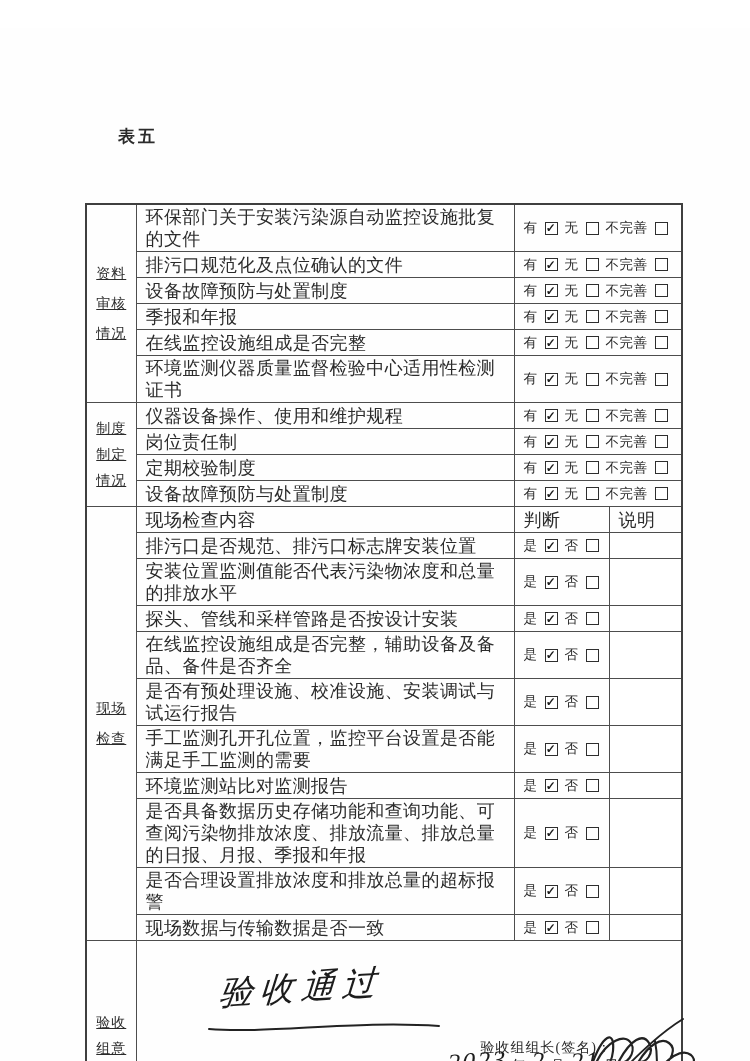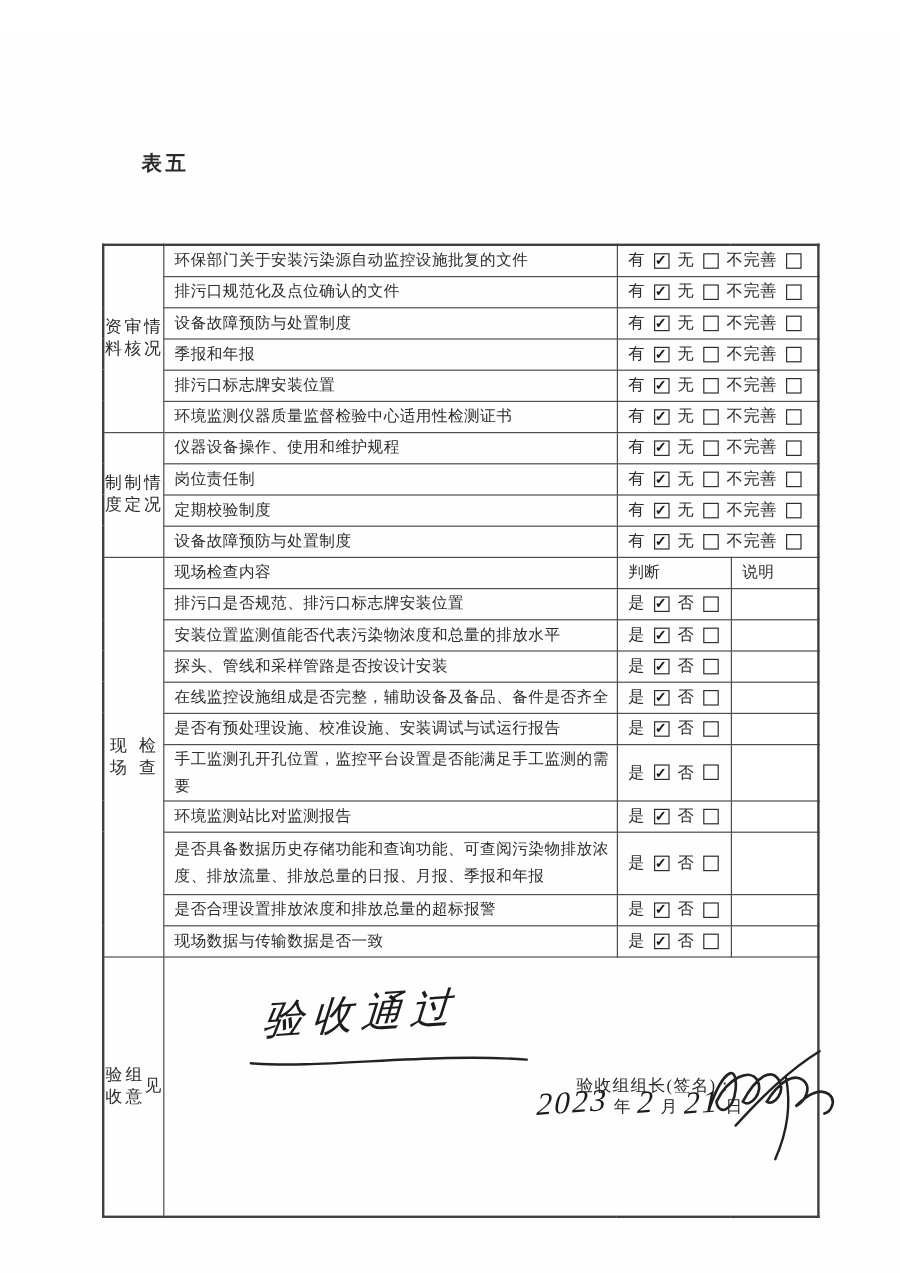--- a/index.html
+++ b/index.html
@@ -6,24 +6,24 @@
   html,body { background:#ffffff; }
   body { font-family:"Liberation Serif","DejaVu Serif",serif; }
   .page { position:relative; width:750px; height:1061px; background:#fefefe; color:#2b2b2b; overflow:hidden;margin-top:28px; }
 
   .table-label { position:absolute; left:118px; top:97px; font-size:17px; font-weight:bold; letter-spacing:3px; }
   .doc-title  { position:absolute; left:0; right:0; top:138px; text-align:center; font-size:19px; font-weight:bold; letter-spacing:1.5px; }
 
   table.form { position:absolute; left:85px; top:175px; width:596px; border-collapse:collapse; table-layout:fixed; border:2px solid #3f3f3f; }
   td { border:1px solid #4d4d4d; vertical-align:middle; overflow:visible; }
   td.sec { text-align:center; font-size:14px; letter-spacing:1px; }
-  .sec-lines { display:flex; align-items:center; justify-content:flex-end; height:100%; }
+  .sec-lines { display:flex; flex-direction:column; align-items:center; justify-content:flex-end; height:100%;text-decoration:underline; }
   .sec-lines.g12 span { margin:6px 0; }
   .sec-lines.g8  span { margin:4px 0; }
-  td.item { font-size:13px; padding:1px 4px 1px 9px; letter-spacing:0.4px; line-height:22px; }
+  td.item { font-size:18px; padding:1px 4px 1px 9px; letter-spacing:0.4px; line-height:22px; }
   .optrow { display:flex; align-items:center; gap:7px; padding-left:9px; font-size:13.5px; letter-spacing:0.5px; }
   .cb { display:inline-flex; width:13px; height:13px; border:1.5px solid #2e2e2e; align-items:center; justify-content:center; font-size:12px; font-weight:bold; line-height:1; flex:none; background:#fff; color:#1a1a1a; }
   td.note { background:#fff; }
 
   td.opinion { position:relative; }
   .hand { font-style:italic; color:#1c1c1c; }
   .opinion-text { position:absolute; left:82px; top:24px; font-size:34px; letter-spacing:7px; transform:rotate(-4deg) skewX(-8deg); white-space:nowrap; }
   .opinion-underline { position:absolute; left:70px; top:76px; }
   .sig-label { position:absolute; left:344px; top:98px; font-size:14px; letter-spacing:1px; white-space:nowrap; }
   .sig-svg { position:absolute; left:448px; top:68px; overflow:visible; }
@@ -100,21 +100,21 @@
         <span>有</span>
               <span class="cb checked">✓</span>
         <span>无</span>
               <span class="cb"></span>
         <span>不完善</span>
               <span class="cb"></span>
       </div>
           </td>
     </tr>
     <tr style="height:26px">
-      <td class="item">排污口标志牌安装位置</td>
+      <td class="item">在线监控设施组成是否完整</td>
       <td class="opts" colspan="2">
             <div class="optrow">
         <span>有</span>
               <span class="cb checked">✓</span>
         <span>无</span>
               <span class="cb"></span>
         <span>不完善</span>
               <span class="cb"></span>
       </div>
           </td>

